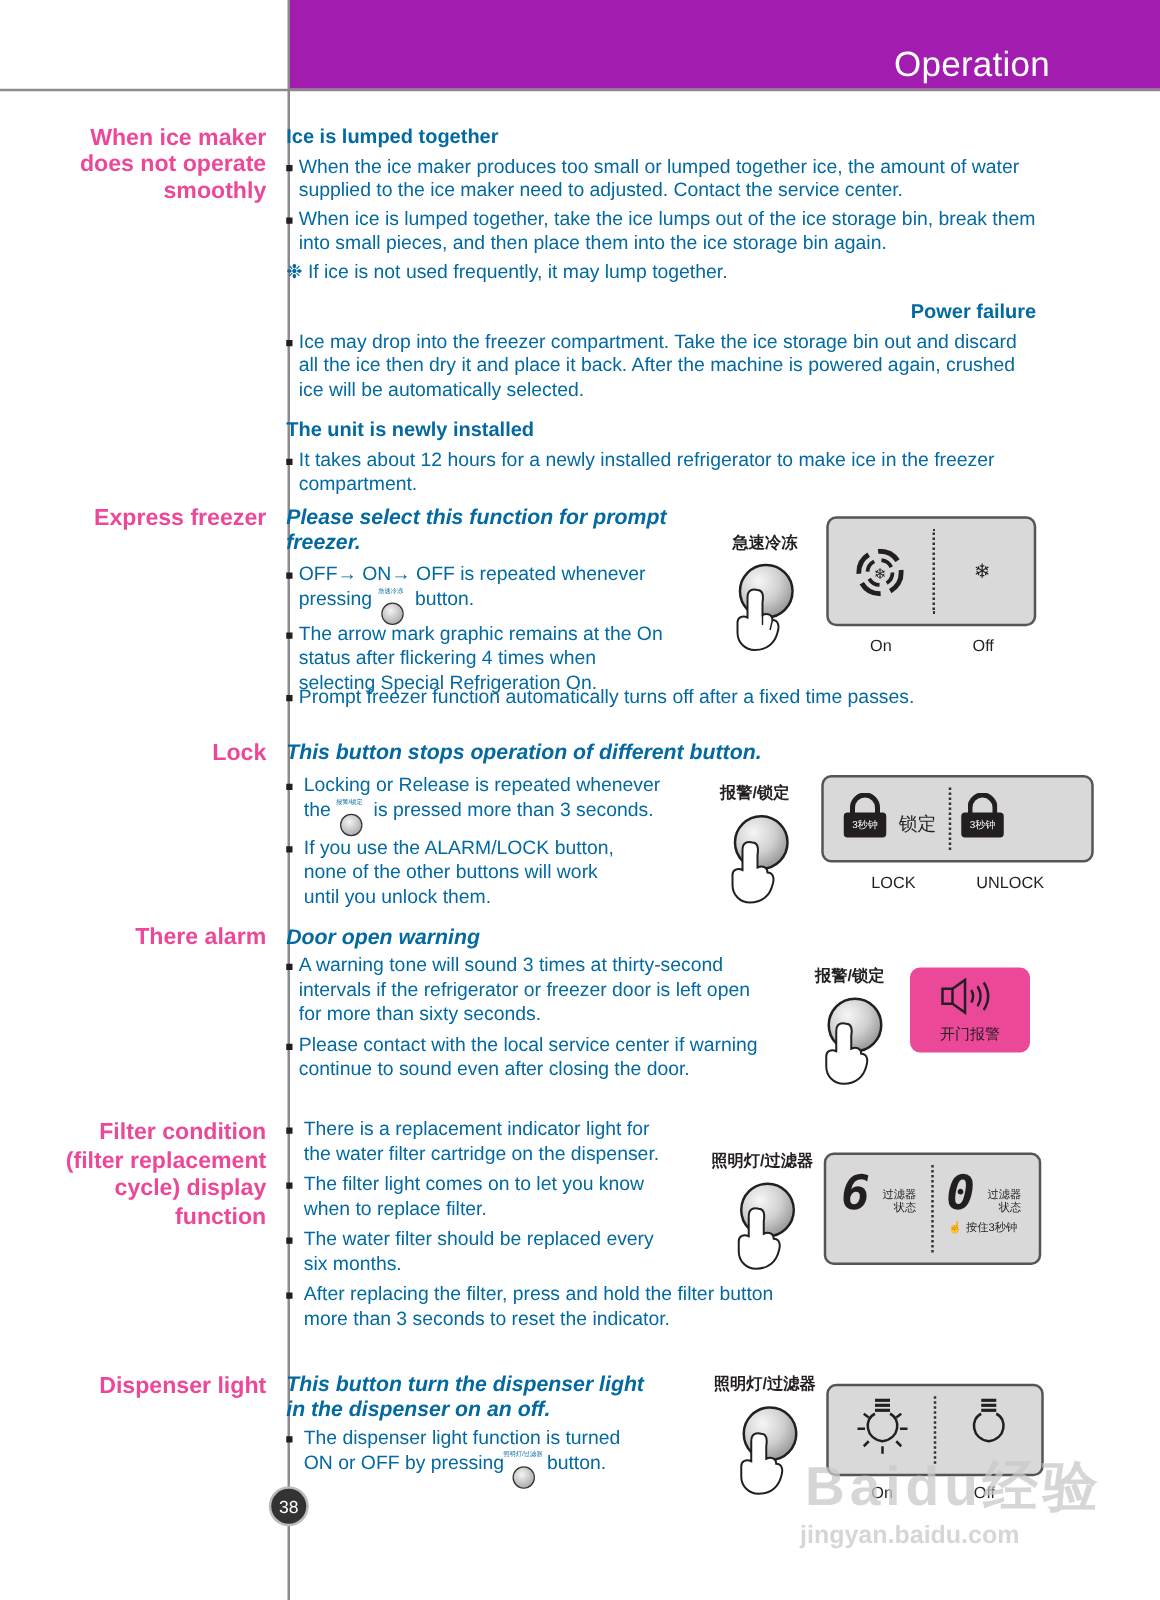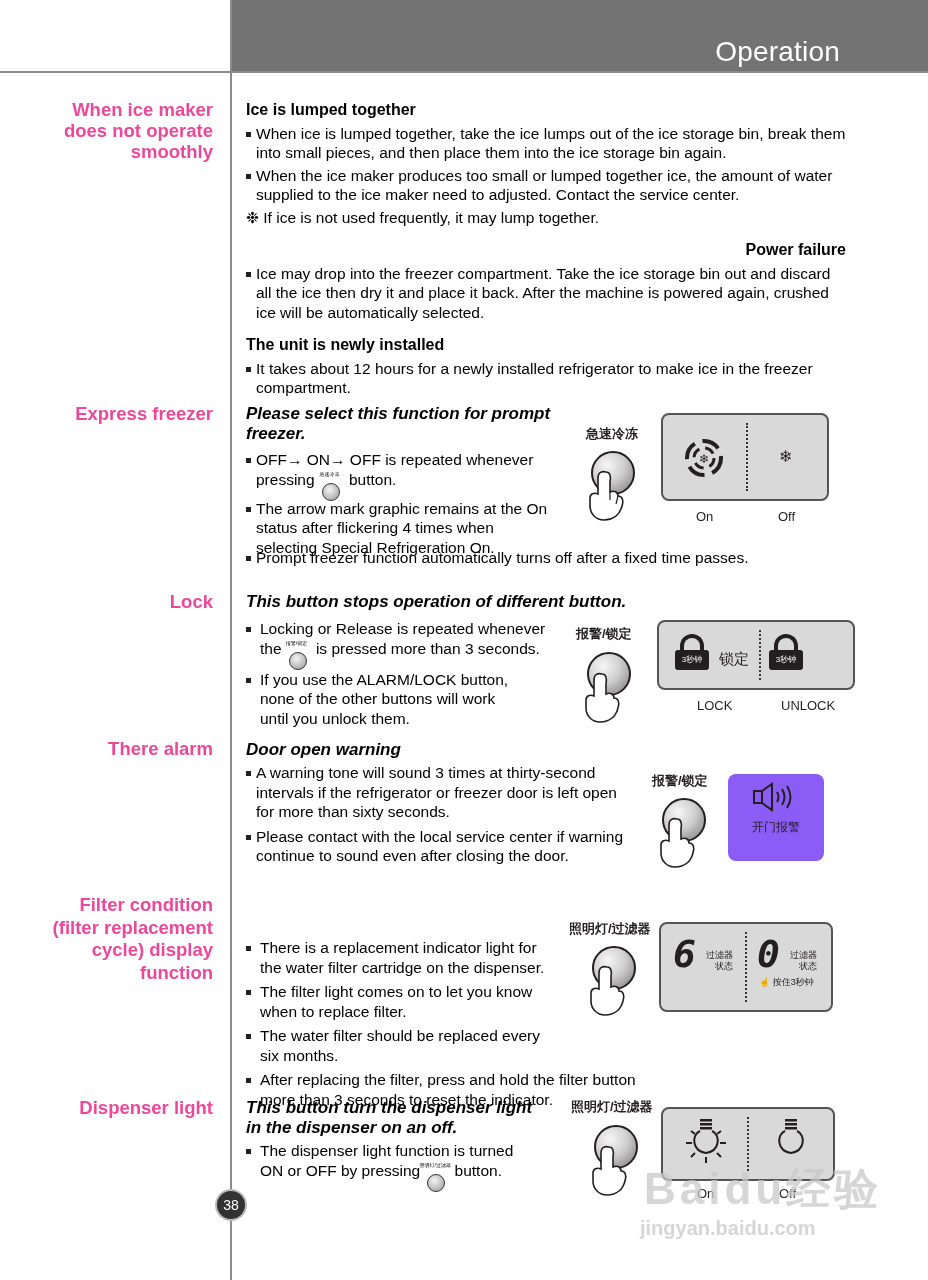--- a/index.html
+++ b/index.html
@@ -1,28 +1,28 @@
 <!DOCTYPE html>
 <html><head>
 <meta charset="utf-8">
 <style>
   * { box-sizing: border-box; margin: 0; padding: 0; }
   html, body { width: 928px; height: 1280px; background: #fff; overflow: hidden; }
   body { position: relative; font-family: "Liberation Sans", sans-serif; color: #231f20; }
-  .header-band { position: absolute; left: 231px; top: 0; width: 697px; height: 71px; background: #737373; }
+  .header-band { position: absolute; left: 231px; top: 0; width: 697px; height: 71px; background: #a21caf; }
   .header-title { position: absolute; right: 88px; top: 36px; font-size: 28px; color: #fff; letter-spacing: 0.2px; }
   .header-rule { position: absolute; left: 0; top: 71px; width: 928px; height: 2px; background: #8c8a8b; }
   .vrule { position: absolute; left: 230px; top: 0; width: 2px; height: 1280px; background: #8c8a8b; }
   .side { position: absolute; right: 715px; text-align: right; font-weight: bold; font-size: 18.5px; line-height: 21px; color: #ec4899; }
-  .content { position: absolute; left: 246px; font-size: 15.5px; line-height: 19.5px; color: #000000; }
+  .content { position: absolute; left: 229px; font-size: 15.5px; line-height: 19.5px; color: #0369a1; }
   .sub { font-weight: bold; font-size: 16px; margin-bottom: 4px; }
   .ital { font-weight: bold; font-style: italic; font-size: 17px; line-height: 20px; }
   .bullet { position: relative; padding-left: 10px; margin-bottom: 3px; }
   .bullet::before { content: ""; position: absolute; left: 0; top: 8px; width: 5px; height: 5px; background: #231f20; }
-  .bullet.wide { padding-left: 14px; margin-top: 44px; }
+  .bullet.wide { padding-left: 14px; }
   .note { padding-left: 0; }
   .mini-btn { display: inline-block; position: relative; width: 22px; height: 14px; vertical-align: -8px; margin: 0 4px; }
   .mini-btn .mb-circle { position: absolute; left: 3px; top: 4px; width: 18px; height: 18px; border-radius: 50%; border: 1.2px solid #333; background: radial-gradient(circle at 40% 35%, #f4f4f4, #aaa 80%); }
   .mini-btn .mb-cap { position: absolute; left: -6px; top: -8px; width: 34px; text-align: center; font-size: 5px; line-height: 6px; }
   .btn-label { position: absolute; font-size: 13px; font-weight: bold; color: #231f20; }
   .press-btn { position: absolute; width: 44px; height: 44px; border-radius: 50%; border: 2px solid #231f20; background: radial-gradient(circle at 35% 30%, #f6f6f6 0%, #cfcfcf 45%, #777 100%); }
   .hand { position: absolute; }
   .panel { position: absolute; background: #d9d9d9; border: 2px solid #555; border-radius: 8px; }
   .panel .divider { position: absolute; top: 8px; bottom: 8px; width: 0; border-left: 2px dotted #333; }
   .plabel { position: absolute; font-size: 13px; color: #231f20; }
@@ -52,22 +52,22 @@
 <div class="side" style="top:894px; line-height:22.5px;">
   <div>Filter condition</div>
   <div>(filter replacement</div>
   <div>cycle) display</div>
   <div>function</div>
 </div>
 <div class="side" style="top:1097px;">Dispenser light</div>
 
 <div class="content" style="top:100px; width:600px;">
   <div class="sub">Ice is lumped together</div>
+  <div class="bullet">When the ice maker produces too small or lumped together ice, the amount of water supplied to the ice maker need to adjusted. Contact the service center.</div>
   <div class="bullet">When ice is lumped together, take the ice lumps out of the ice storage bin, break them into small pieces, and then place them into the ice storage bin  again.</div>
-  <div class="bullet">When the ice maker produces too small or lumped together ice, the amount of water supplied to the ice maker need to adjusted. Contact the service center.</div>
   <div class="note" style="margin-top:2px;">
     <span>❉</span>
     <span>If ice is not used frequently, it may lump together.</span>
   </div>
   <div class="sub" style="margin-top:13px;text-align:right;">Power failure</div>
   <div class="bullet">Ice may drop into the freezer compartment. Take the ice storage bin out and discard all the ice then dry it and place it back. After the machine is powered again, crushed ice will be automatically selected.</div>
   <div class="sub" style="margin-top:13px;">The unit is newly installed</div>
   <div class="bullet">It takes  about 12 hours for a newly installed refrigerator to make ice in the freezer compartment.</div>
 </div>
 
@@ -108,42 +108,42 @@
     <div>Locking or Release is repeated whenever</div>
     <div><span>the</span><span class="mini-btn"><span class="mb-cap">报警/锁定</span><span class="mb-circle"></span></span> <span>is pressed more than 3 seconds.</span></div>
   </div>
   <div class="bullet wide" style="margin-top:8px; width:280px;">If you use the ALARM/LOCK button, none of the other buttons will work until you unlock them.</div>
 </div>
 <div class="btn-label" style="left:576px; top:625px;">报警/锁定</div>
 <div class="press-btn" style="left:587px; top:652px;"></div>
 <svg class="hand" style="left:582px; top:670px;" width="40" height="56" viewBox="0 0 40 56">
   <path d="M20 4 C24 4 25 8 24 14 L24 24 C28 22 32 24 32 28 C36 28 38 32 36 38 C34 46 28 52 18 52 C10 52 4 46 4 38 L4 30 C4 26 8 24 12 26 L12 10 C12 4 16 3 20 4 Z" fill="#fff" stroke="#231f20" stroke-width="1.6"></path>
 </svg>
-<div class="panel" style="left:657px; top:620px; width:198px; height:70px;">
+<div class="panel" style="left:657px; top:620px; width:218px; height:70px;">
   <div class="shackle" style="left:21px; top:12px;"></div>
   <div class="lockbox" style="left:16px; top:28px;">3秒钟</div>
   <div style="position:absolute; left:60px; top:28px; font-size:15px;">锁定</div>
   <div class="divider" style="left:100px;"></div>
   <div class="shackle" style="left:115px; top:12px;"></div>
   <div class="lockbox" style="left:110px; top:28px;">3秒钟</div>
 </div>
 <div class="plabel" style="left:697px; top:698px;">LOCK</div>
 <div class="plabel" style="left:781px; top:698px;">UNLOCK</div>
 
 <div class="content" style="top:740px; width:385px;">
   <div class="ital">Door open warning</div>
   <div class="bullet" style="margin-top:3px;">A warning tone will sound 3 times at thirty-second intervals if the refrigerator or freezer door is left open for more than sixty seconds.</div>
   <div class="bullet" style="margin-top:5px;">Please contact with the local service center if warning continue to sound even after closing the door.</div>
 </div>
 <div class="btn-label" style="left:652px; top:772px;">报警/锁定</div>
 <div class="press-btn" style="left:662px; top:798px;"></div>
 <svg class="hand" style="left:657px; top:815px;" width="40" height="56" viewBox="0 0 40 56">
   <path d="M20 4 C24 4 25 8 24 14 L24 24 C28 22 32 24 32 28 C36 28 38 32 36 38 C34 46 28 52 18 52 C10 52 4 46 4 38 L4 30 C4 26 8 24 12 26 L12 10 C12 4 16 3 20 4 Z" fill="#fff" stroke="#231f20" stroke-width="1.6"></path>
 </svg>
-<div style="position:absolute; left:728px; top:774px; width:96px; height:87px; background:#8b5cf6; border-radius:8px;">
+<div style="position:absolute; left:728px; top:774px; width:96px; height:68px; background:#ec4899; border-radius:8px;">
   <svg style="position:absolute; left:24px; top:8px;" width="46" height="30" viewBox="0 0 46 30">
     <rect x="2" y="9" width="8" height="12" fill="none" stroke="#231f20" stroke-width="2"></rect>
     <path d="M10 9 L20 2 L20 28 L10 21" fill="none" stroke="#231f20" stroke-width="2"></path>
     <path d="M25 10 Q28 15 25 20 M30 7 Q35 15 30 23 M35 4 Q42 15 35 26" fill="none" stroke="#231f20" stroke-width="2"></path>
   </svg>
   <div style="position:absolute; left:0; width:96px; top:45px; text-align:center; font-size:12px;">开门报警</div>
 </div>
 
 <div class="content" style="top:894px; width:390px;">
   <div class="bullet wide" style="width:315px;">There is a replacement indicator light for the water filter cartridge on the dispenser.</div>

